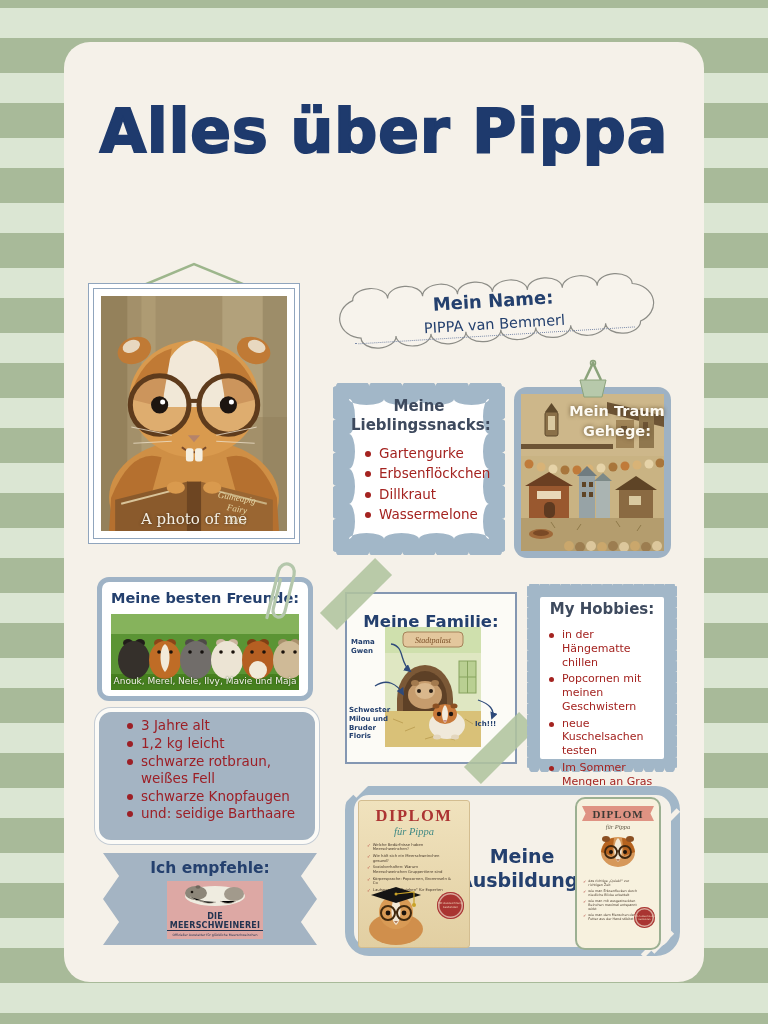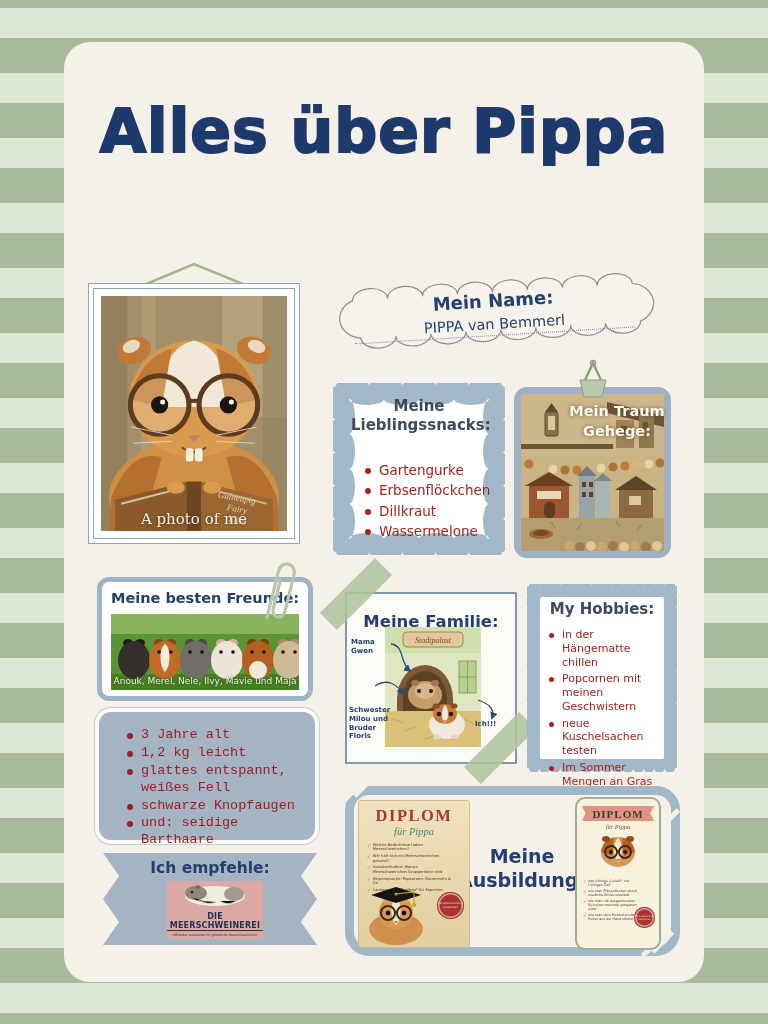--- a/index.html
+++ b/index.html
@@ -20,21 +20,21 @@
     font-family:"DejaVu Serif",serif;font-size:15px;text-shadow:0 0 3px rgba(60,40,20,.8);}
   
   #name-cloud{left:328px;top:262px;width:332px;height:110px;transform:rotate(-3.5deg);}
   #name-heading{left:0;top:28px;width:332px;text-align:center;font-size:18px;font-weight:bold;color:#24406e;}
   #name-value{left:26px;top:54px;width:280px;text-align:center;font-size:14.5px;color:#24406e;
     border-bottom:1.6px dotted #7b8aa8;padding-bottom:3px;}
   
   #snacks{left:333px;top:383px;width:172px;height:172px;}
   #snacks-content{left:18px;top:14px;width:136px;}
   #snacks-heading{text-align:center;font-size:15px;font-weight:bold;color:#3e4a5e;line-height:1.25;}
-  .bullet-list{margin-top:27px;}
+  .bullet-list{margin-top:10px;}
   .row{display:flex;align-items:flex-start;margin:3px 0;}
   .dot{width:6px;height:6px;border-radius:50%;background:#a42320;margin:6px 8px 0 2px;flex:none;}
   .row .txt{font-size:13.5px;color:#a42320;line-height:1.3;}
   #snacks .row{margin-left:12px;}
   
   #gehege{left:514px;top:387px;width:157px;height:171px;background:#9eb2c4;border-radius:13px;padding:7px;box-sizing:border-box;}
   #gehege-text{left:566px;top:402px;width:102px;text-align:center;color:#fdfaf2;font-size:14.5px;font-weight:bold;
     line-height:1.35;text-shadow:0 0 4px rgba(90,70,40,.85);}
   
   #friends{left:97px;top:577px;width:216px;height:124px;background:#fff;border:5px solid #9fb3c6;border-radius:12px;box-sizing:border-box;}
@@ -51,21 +51,21 @@
   #hobbies{left:527px;top:584px;width:150px;height:188px;}
   #hobbies-content{left:16px;top:16px;width:118px;}
   #hobbies-heading{text-align:center;font-size:15px;font-weight:bold;color:#3e4a5e;}
   #hobbies .row .txt{font-size:11px;line-height:1.25;}
   #hobbies .dot{width:5px;height:5px;margin-top:5px;}
   #hobbies .bullet-list{margin-top:10px;margin-left:4px;}
   
   #personal{left:95px;top:708px;width:224px;height:136px;background:#a4b4c3;border:4px solid #fcfbf7;
     border-radius:16px;box-sizing:border-box;box-shadow:0 0 0 1px #c4ccd4;}
   #personal-heading{text-align:center;margin-top:7px;font-size:17px;font-weight:bold;color:#24406e;}
-  #personal .bullet-list{margin:15px 0 0 26px;font-family:Liberation Mono, monospace;}
+  #personal .bullet-list{margin:5px 0 0 26px;}
   #personal .row{margin:1px 0;}
   #personal .row .txt{font-size:13.5px;color:#9c1f26;line-height:1.25;}
   #personal .dot{background:#9c1f26;}
   
   #ribbon{left:103px;top:853px;width:214px;height:92px;background:#a4b4c3;
     clip-path:polygon(0 0,100% 0,92.5% 25%,100% 50%,92.5% 75%,100% 100%,0 100%,7.5% 75%,0 50%,7.5% 25%);}
   #ribbon-heading{left:0;top:6px;width:100%;text-align:center;font-size:15.5px;font-weight:bold;color:#24406e;}
   #logo{left:64px;top:28px;width:96px;height:58px;background:#dda8a4;text-align:center;}
   #logo-title{font-size:8px;font-weight:bold;color:#223350;letter-spacing:.2px;border-bottom:1.5px solid #223350;
     display:inline-block;margin-top:1px;}
@@ -407,21 +407,21 @@
       <div class="row">
           <span class="dot"></span>
           <span class="txt">3 Jahre alt</span>
         </div>
       <div class="row">
           <span class="dot"></span>
           <span class="txt">1,2 kg leicht</span>
         </div>
       <div class="row">
           <span class="dot"></span>
-          <span class="txt">glattes entspannt, weißes Fell</span>
+          <span class="txt">schwarze rotbraun, weißes Fell</span>
         </div>
       <div class="row">
           <span class="dot"></span>
           <span class="txt">schwarze Knopfaugen</span>
         </div>
       <div class="row">
           <span class="dot"></span>
           <span class="txt">und: seidige Barthaare</span>
         </div>
     </div>

